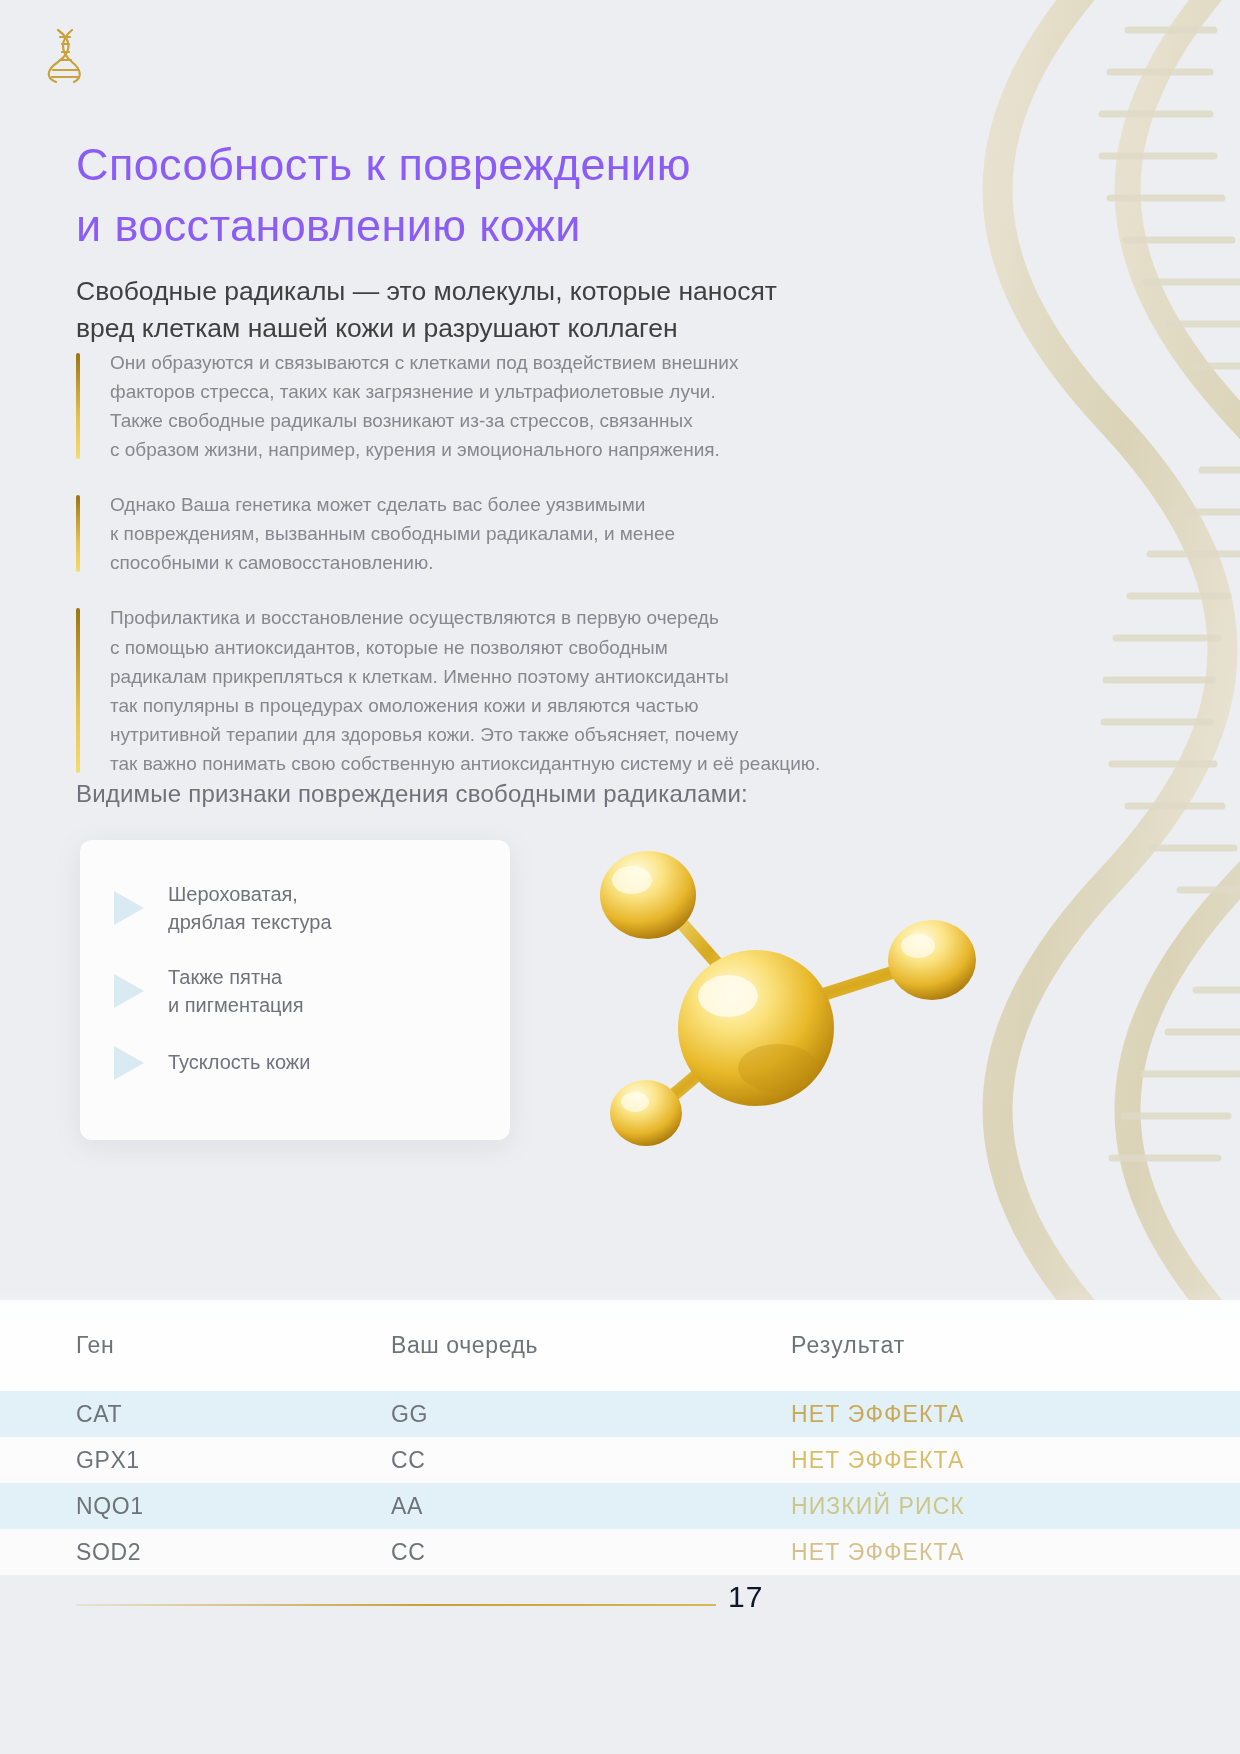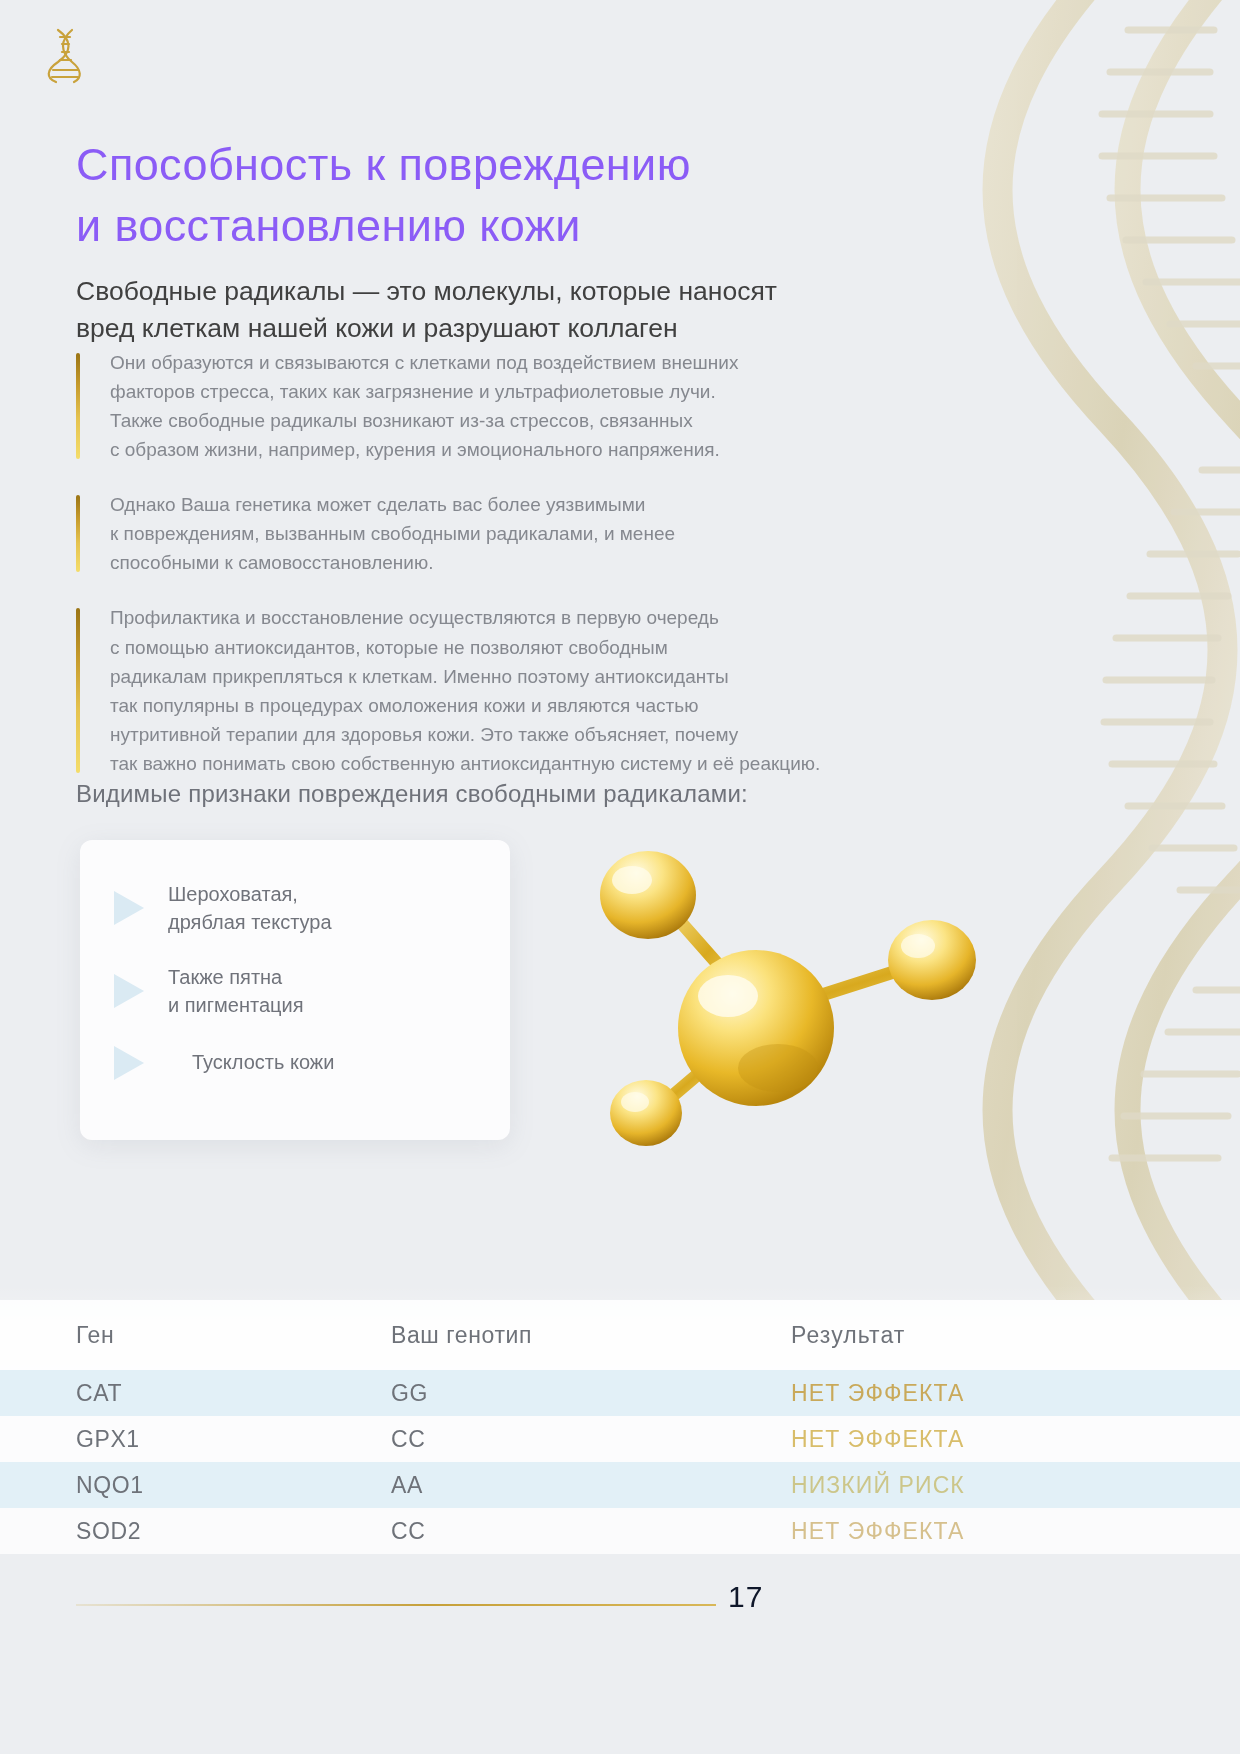--- a/index.html
+++ b/index.html
@@ -130,21 +130,21 @@
     box-shadow: 0 6px 26px rgba(120,128,145,0.13);
   }
   .signs-items {
     padding: 40px 26px 0 26px;
   }
   .sign-item {
     display: flex;
     align-items: center;
     margin-bottom: 26px;
   }
-  .sign-item:last-child { margin-bottom: 7px; gap: 24px; }
+  .sign-item:last-child { margin-bottom: 7px; }
   .tri {
     flex: 0 0 auto;
     width: 0;
     height: 0;
     margin-right: 24px;
     margin-left: 8px;
     border-top: 17px solid transparent;
     border-bottom: 17px solid transparent;
     border-left: 30px solid #daeaf3;
   }
@@ -175,21 +175,21 @@
     background: rgba(255,255,255,0.55);
   }
   .t-row {
     display: flex;
     align-items: center;
     height: 46px;
     padding: 0 76px;
     box-sizing: border-box;
   }
   .t-head {
-    height: 70px;
+    height: 91px;
     background: rgba(255,255,255,0.72);
   }
   .t-head .c {
     font-size: 28px;
     font-weight: 300;
     color: #585b61;
   }
   .t-row.odd  { background: #e2f0f7; }
   .t-row.even { background: rgba(252,252,253,0.85); }
   .c-gene   { flex: 0 0 315px; }
@@ -384,21 +384,21 @@
 
       <circle cx="196" cy="198" r="78" fill="url(#gold1)"></circle>
       <ellipse cx="168" cy="166" rx="30" ry="21" fill="#fffdf0" opacity="0.8"></ellipse>
       <ellipse cx="218" cy="238" rx="40" ry="24" fill="#c08f12" opacity="0.35"></ellipse>
     </svg>
   </div>
 
   <div class="table">
     <div class="t-row t-head">
       <div class="c c-gene">Ген</div>
-      <div class="c c-geno">Ваш генотип</div>
+      <div class="c c-geno">Ваш очередь</div>
       <div class="c c-result">Результат</div>
     </div>
 
     <div class="t-row odd">
       <div class="c c-gene">CAT</div>
       <div class="c c-geno">GG</div>
       <div class="c c-result" style="color: rgb(201, 169, 90);">НЕТ ЭФФЕКТА</div>
     </div>
 
     <div class="t-row even">

